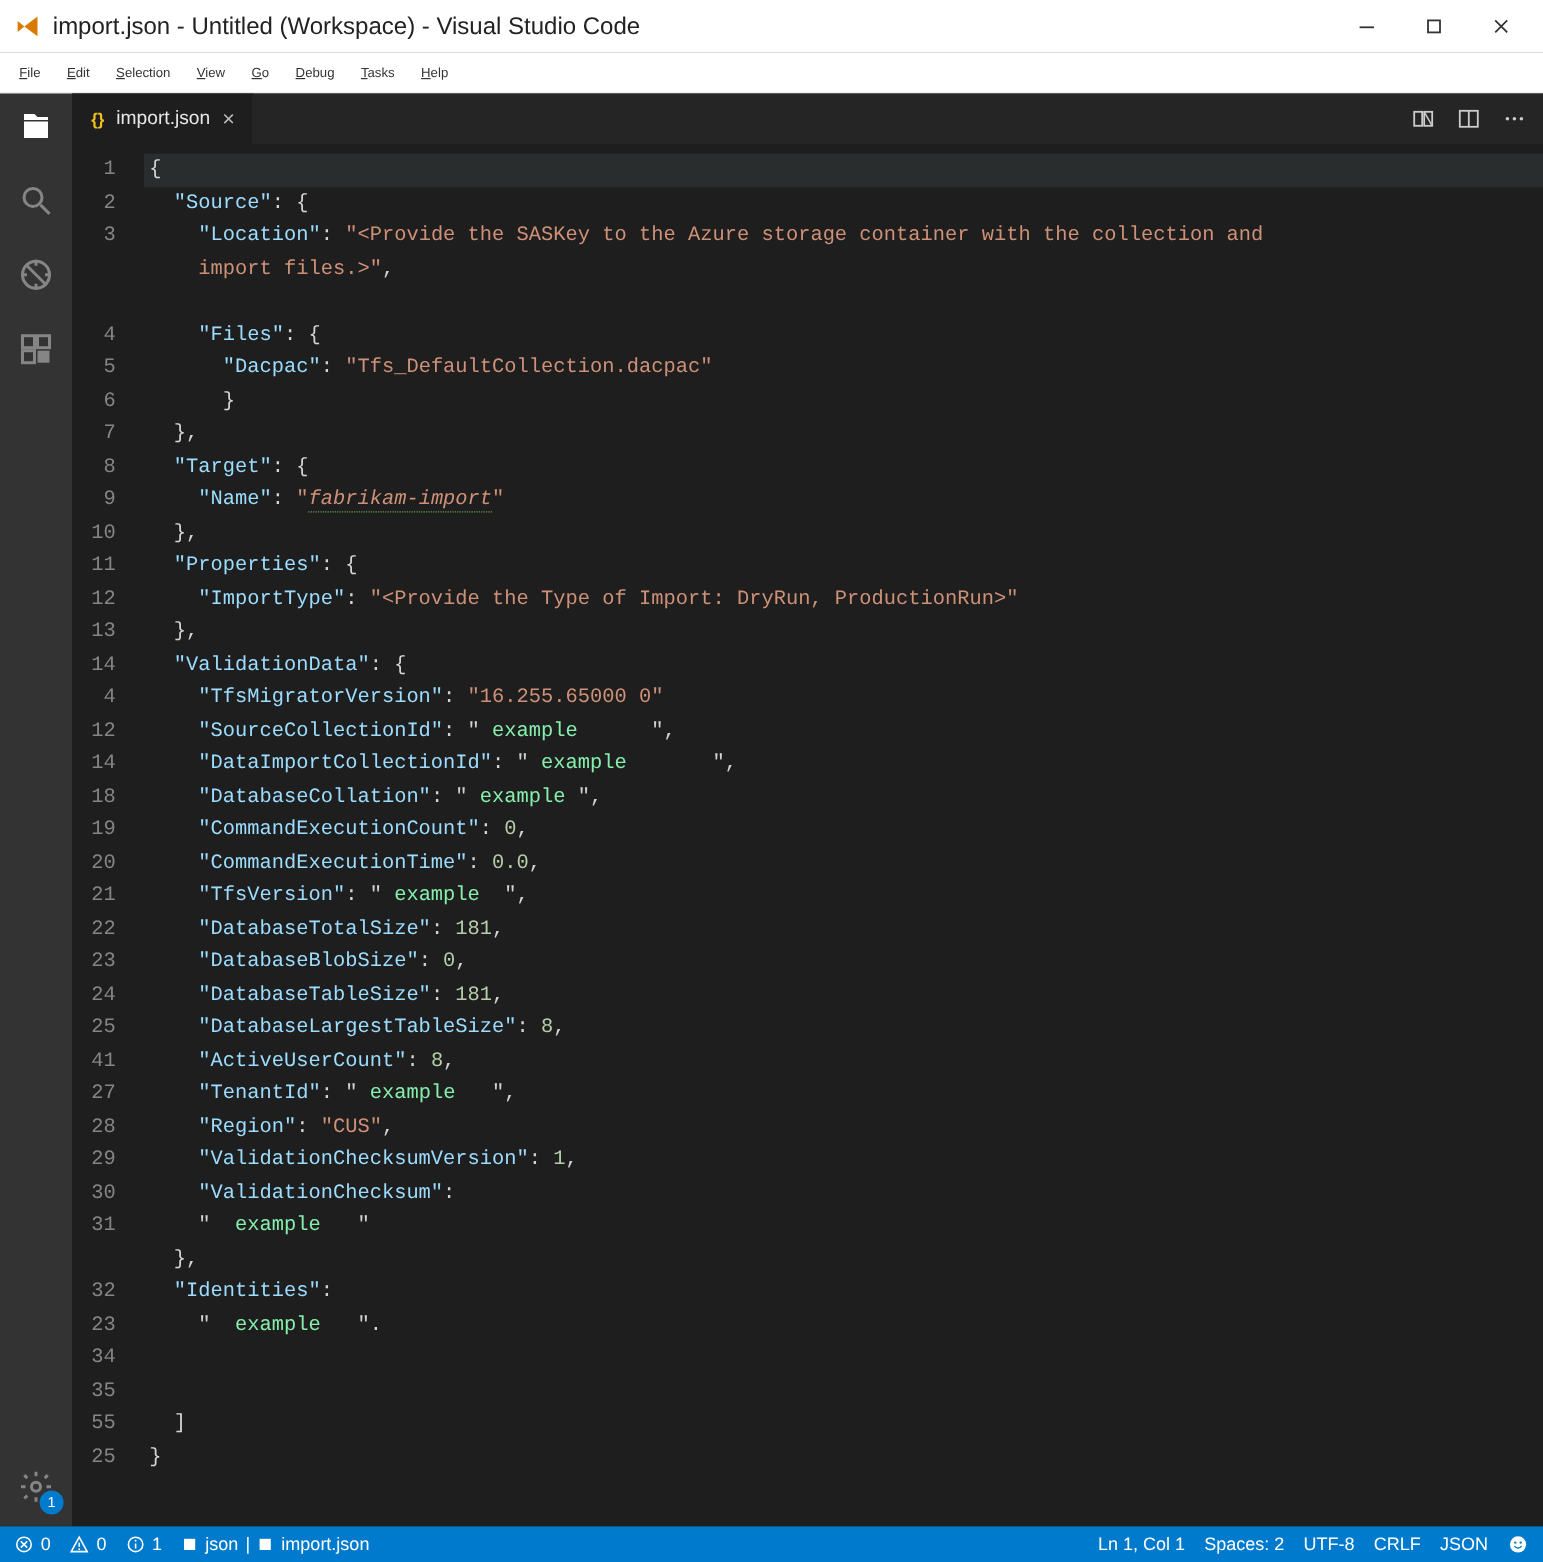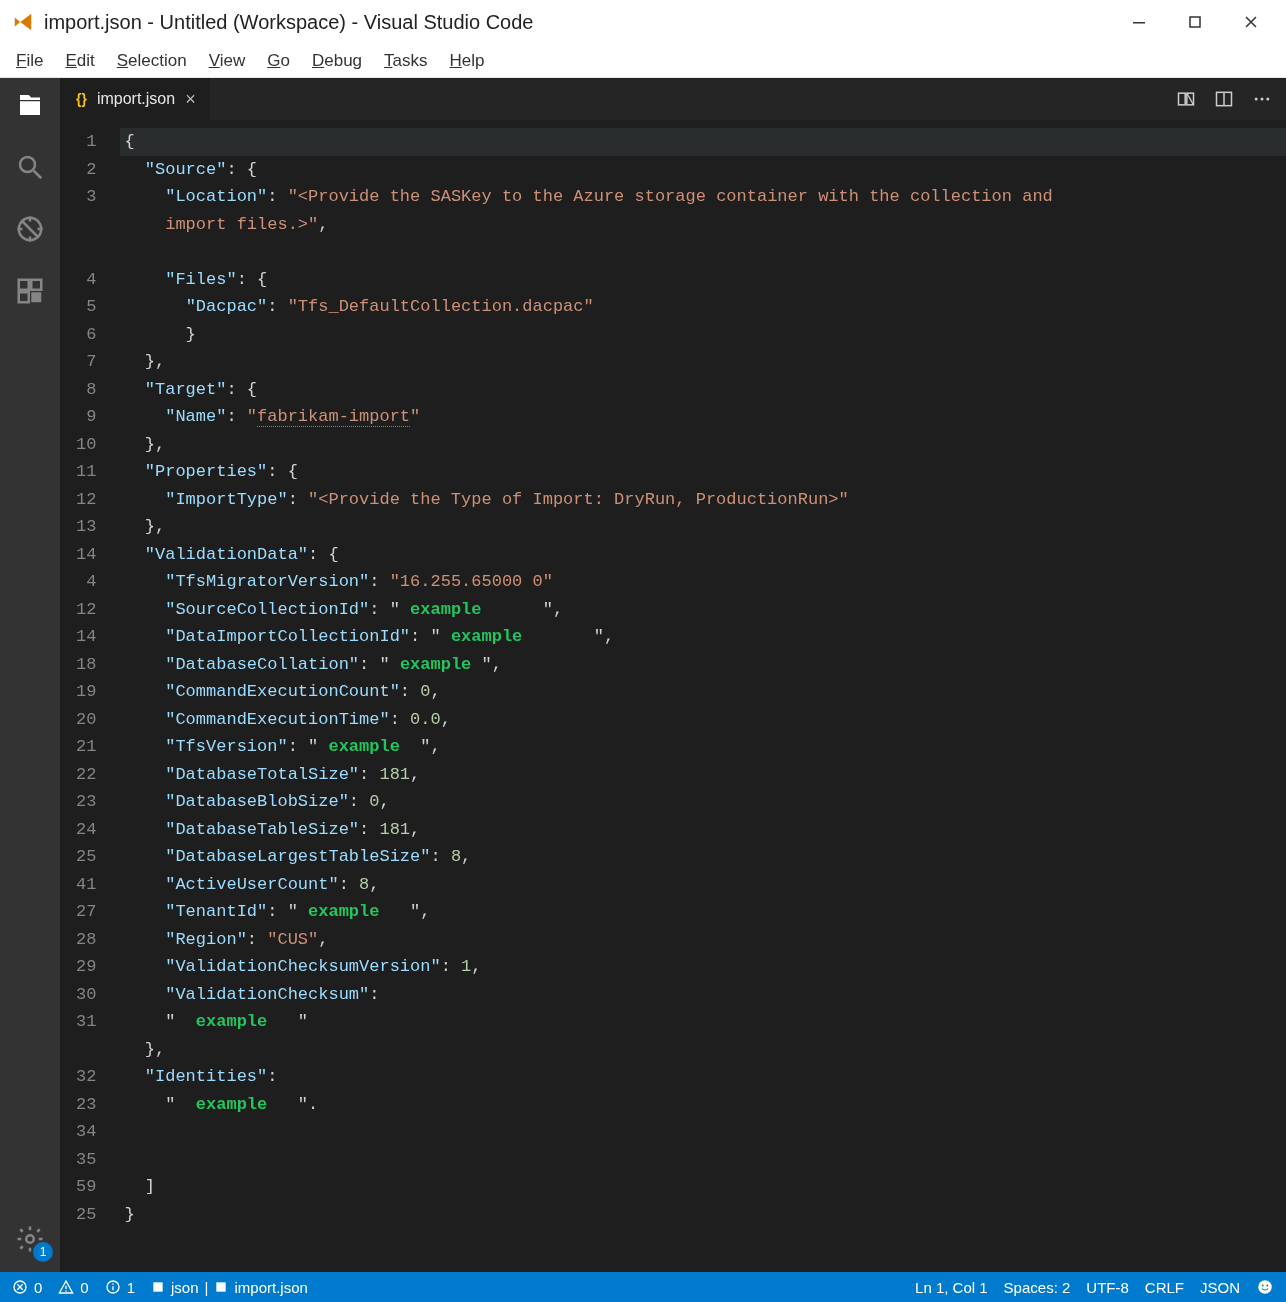--- a/index.html
+++ b/index.html
@@ -41,21 +41,21 @@
   color: #333;
   height: 34px;
   display: flex;
   align-items: center;
   padding: 0 6px;
   gap: 2px;
   border-bottom: 1px solid #e5e5e5;
 }
 .menu-item {
   padding: 4px 10px;
-  font-size: 17px;
+  font-size: 11px;
   cursor: pointer;
 }
 .menu-item .ul { text-decoration: underline; }
 .workbench {
   flex: 1;
   display: flex;
   min-height: 0;
 }
 .activitybar {
   width: 60px;
@@ -142,22 +142,22 @@
   line-height: 27.5px;
   color: #d4d4d4;
   overflow: hidden;
   position: relative;
 }
 .code-line { display: block; padding-left: 4px; }
 .code-line.hl { background: #2a2d2e; }
 .c-key { color: #9cdcfe; }
 .c-str { color: #ce9178; }
 .c-num { color: #b5cea8; }
-.c-eg { color: #22c55e; font-weight: bold; }
-.c-squig { border-bottom: 1px dotted #6a9955; }
+.c-eg { color: #86efac; }
+.c-squig { border-bottom: 1px dotted #6a9955; font-style: italic; }
 .statusbar {
   height: 30px;
   background: #007acc;
   color: #ffffff;
   display: flex;
   align-items: center;
   padding: 0 12px;
   font-size: 15px;
   gap: 16px;
 }
@@ -307,21 +307,21 @@
           <div>27</div>
           <div>28</div>
           <div>29</div>
           <div>30</div>
           <div>31</div>
           <div>&nbsp;</div>
           <div>32</div>
           <div>23</div>
           <div>34</div>
           <div>35</div>
-          <div>59</div>
+          <div>55</div>
           <div>25</div>
         </div>
       <div class="code" id="code"><span class="code-line hl">{</span><span class="code-line">  <span class="c-key">"Source"</span>: {</span><span class="code-line">    <span class="c-key">"Location"</span>: <span class="c-str">"&lt;Provide the SASKey to the Azure storage container with the collection and</span></span><span class="code-line">    <span class="c-str">import files.&gt;"</span>,</span><span class="code-line">&nbsp;</span><span class="code-line">    <span class="c-key">"Files"</span>: {</span><span class="code-line">      <span class="c-key">"Dacpac"</span>: <span class="c-str">"Tfs_DefaultCollection.dacpac"</span></span><span class="code-line">      }</span><span class="code-line">  },</span><span class="code-line">  <span class="c-key">"Target"</span>: {</span><span class="code-line">    <span class="c-key">"Name"</span>: <span class="c-str">"</span><span class="c-str c-squig">fabrikam-import</span><span class="c-str">"</span></span><span class="code-line">  },</span><span class="code-line">  <span class="c-key">"Properties"</span>: {</span><span class="code-line">    <span class="c-key">"ImportType"</span>: <span class="c-str">"&lt;Provide the Type of Import: DryRun, ProductionRun&gt;"</span></span><span class="code-line">  },</span><span class="code-line">  <span class="c-key">"ValidationData"</span>: {</span><span class="code-line">    <span class="c-key">"TfsMigratorVersion"</span>: <span class="c-str">"16.255.65000 </span><span class="c-str">0</span><span class="c-str">"</span></span><span class="code-line">    <span class="c-key">"SourceCollectionId"</span>: " <span class="c-eg">example</span>      ",</span><span class="code-line">    <span class="c-key">"DataImportCollectionId"</span>: " <span class="c-eg">example</span>       ",</span><span class="code-line">    <span class="c-key">"DatabaseCollation"</span>: " <span class="c-eg">example</span> ",</span><span class="code-line">    <span class="c-key">"CommandExecutionCount"</span>: <span class="c-num">0</span>,</span><span class="code-line">    <span class="c-key">"CommandExecutionTime"</span>: <span class="c-num">0.0</span>,</span><span class="code-line">    <span class="c-key">"TfsVersion"</span>: " <span class="c-eg">example</span>  ",</span><span class="code-line">    <span class="c-key">"DatabaseTotalSize"</span>: <span class="c-num">181</span>,</span><span class="code-line">    <span class="c-key">"DatabaseBlobSize"</span>: <span class="c-num">0</span>,</span><span class="code-line">    <span class="c-key">"DatabaseTableSize"</span>: <span class="c-num">181</span>,</span><span class="code-line">    <span class="c-key">"DatabaseLargestTableSize"</span>: <span class="c-num">8</span>,</span><span class="code-line">    <span class="c-key">"ActiveUserCount"</span>: <span class="c-num">8</span>,</span><span class="code-line">    <span class="c-key">"TenantId"</span>: " <span class="c-eg">example</span>   ",</span><span class="code-line">    <span class="c-key">"Region"</span>: <span class="c-str">"CUS"</span>,</span><span class="code-line">    <span class="c-key">"ValidationChecksumVersion"</span>: <span class="c-num">1</span>,</span><span class="code-line">    <span class="c-key">"ValidationChecksum"</span>:</span><span class="code-line">    "  <span class="c-eg">example</span>   "</span><span class="code-line">  },</span><span class="code-line">  <span class="c-key">"Identities"</span>:</span><span class="code-line">    "  <span class="c-eg">example</span>   ".</span><span class="code-line">&nbsp;</span><span class="code-line">&nbsp;</span><span class="code-line">  ]</span><span class="code-line">}</span></div>
     </div>
   </div>
 </div>
 
 <div class="statusbar">
   <span class="seg">
     <svg width="16" height="16" viewBox="0 0 24 24">

